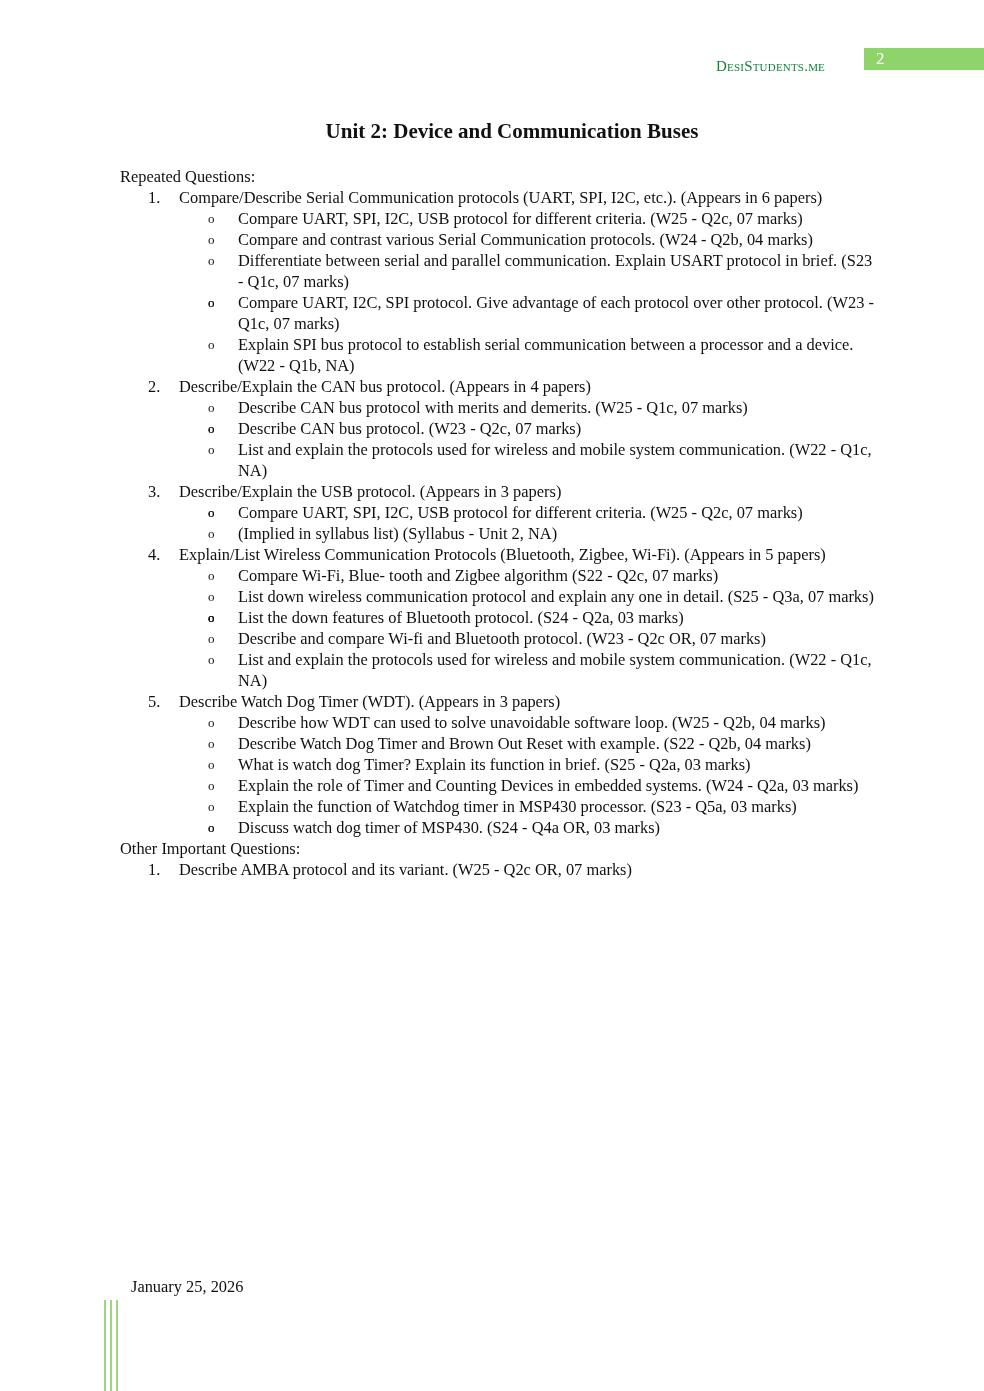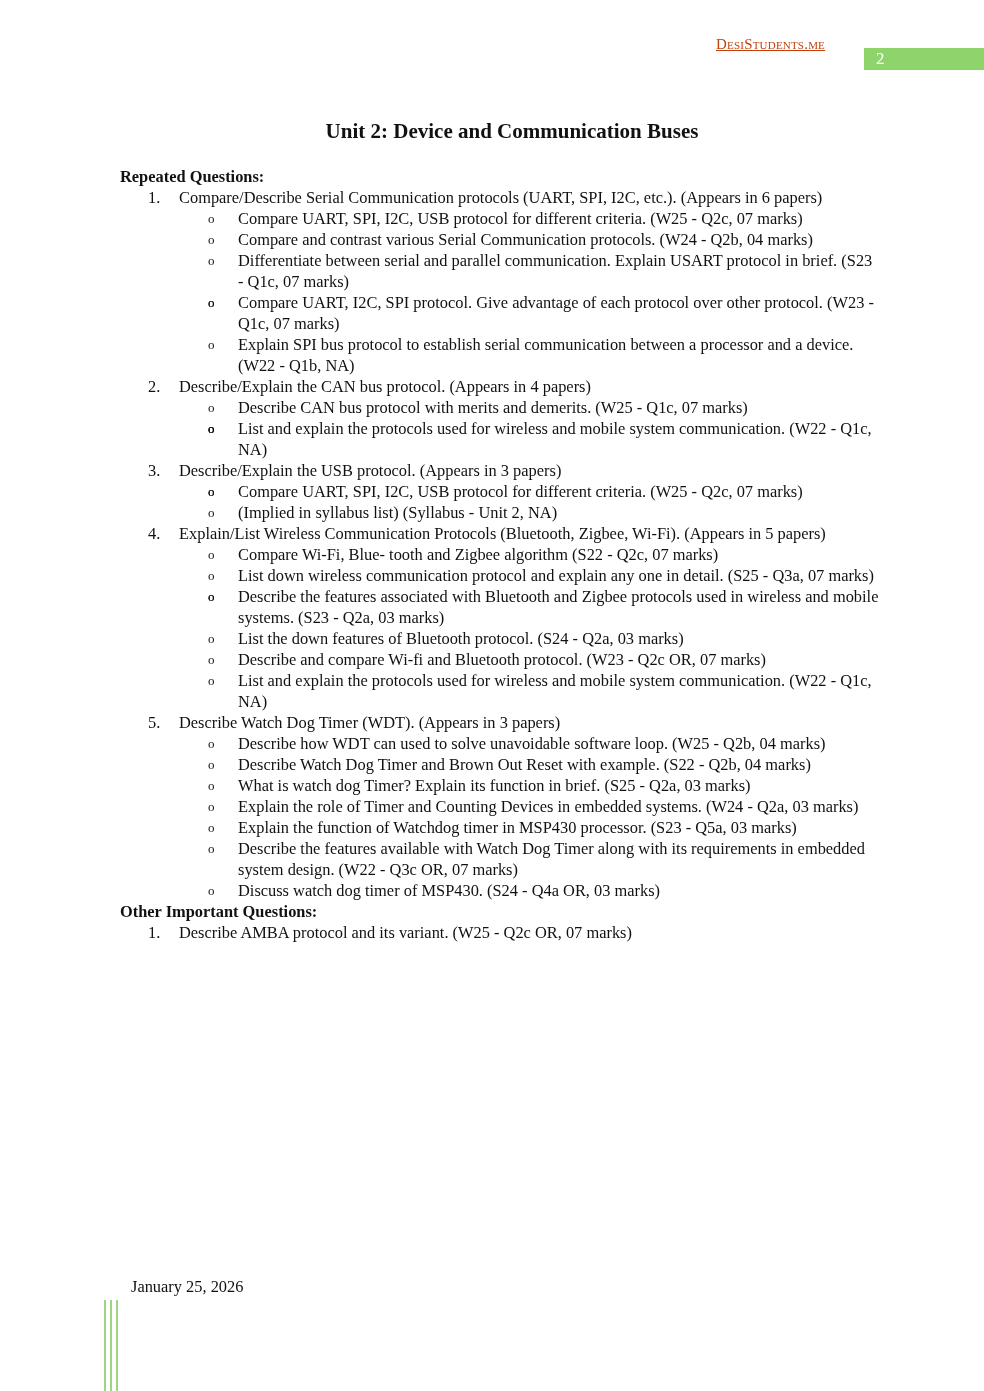--- a/index.html
+++ b/index.html
@@ -1,25 +1,25 @@
 <!DOCTYPE html>
 <html><head>
 <meta charset="utf-8">
 <style>
   html, body { margin: 0; padding: 0; background: #ffffff; }
   body { width: 984px; height: 1391px; position: relative; overflow: hidden;
          font-family: "Liberation Serif", "DejaVu Serif", serif; color: #111; }
-  .header-site { position: absolute; top: 36px; left: 716px; font-size: 15px; color: #c2410c;
-                 letter-spacing: 0.2px; font-variant: small-caps; text-decoration: underline; }
+  .header-site { position: absolute; top: 58px; left: 716px; font-size: 15px; color: #15803d;
+                 letter-spacing: 0.2px; font-variant: small-caps; }
   .page-box { position: absolute; top: 48px; left: 864px; width: 120px; height: 22px;
               background: #8fd36b; color: #fff; font-size: 17px; line-height: 22px; padding-left: 12px; box-sizing: border-box; }
   .title { position: absolute; top: 119px; left: 0; width: 984px; text-align: center;
            font-size: 21px; font-weight: bold; margin-left: 20px; }
   .content { position: absolute; top: 166px; left: 120px; width: 760px; font-size: 16.4px; line-height: 21px; }
-  .section-head { font-weight: bold; }
+  .section-head { font-weight: normal; }
   .q { position: relative; padding-left: 59px; }
   .q .num { position: absolute; left: 28px; top: 0; }
   .sub { position: relative; padding-left: 118px; }
   .sub .bullet { position: absolute; left: 88px; top: 0; font-size: 13px; }
   .footer-bars { position: absolute; left: 104px; top: 1300px; height: 91px; width: 14px; }
   .footer-bars span { position: absolute; top: 0; width: 2px; height: 91px; background: #9ed482; }
   .footer-date { position: absolute; top: 1277px; left: 131px; font-size: 16.4px; }
 </style>
 </head>
 <body>
@@ -35,41 +35,41 @@
       <div class="q"><span class="num">1.</span><span>Compare/Describe Serial Communication protocols (UART, SPI, I2C, etc.). (Appears in 6 papers)</span></div>
       <div class="sub"><span class="bullet">o</span><span>Compare UART, SPI, I2C, USB protocol for different criteria. (W25 - Q2c, 07 marks)</span></div>
       <div class="sub"><span class="bullet">o</span><span>Compare and contrast various Serial Communication protocols. (W24 - Q2b, 04 marks)</span></div>
       <div class="sub"><span class="bullet">o</span><span>Differentiate between serial and parallel communication. Explain USART protocol in brief. (S23 - Q1c, 07 marks)</span></div>
       <div class="sub"><span class="bullet">o</span></div>
       <div class="sub"><span class="bullet">o</span><span>Compare UART, I2C, SPI protocol. Give advantage of each protocol over other protocol. (W23 - Q1c, 07 marks)</span></div>
       <div class="sub"><span class="bullet">o</span><span>Explain SPI bus protocol to establish serial communication between a processor and a device. (W22 - Q1b, NA)</span></div>
       <div class="q"><span class="num">2.</span><span>Describe/Explain the CAN bus protocol. (Appears in 4 papers)</span></div>
       <div class="sub"><span class="bullet">o</span><span>Describe CAN bus protocol with merits and demerits. (W25 - Q1c, 07 marks)</span></div>
       <div class="sub"><span class="bullet">o</span></div>
-      <div class="sub"><span class="bullet">o</span></div>
+      <div class="sub"><span class="bullet">o</span><span>Describe CAN bus protocol. (W23 - Q2c, 07 marks)</span></div>
       <div class="sub"><span class="bullet">o</span><span>List and explain the protocols used for wireless and mobile system communication. (W22 - Q1c, NA)</span></div>
       <div class="q"><span class="num">3.</span><span>Describe/Explain the USB protocol. (Appears in 3 papers)</span></div>
       <div class="sub"><span class="bullet">o</span></div>
       <div class="sub"><span class="bullet">o</span><span>Compare UART, SPI, I2C, USB protocol for different criteria. (W25 - Q2c, 07 marks)</span></div>
       <div class="sub"><span class="bullet">o</span><span>(Implied in syllabus list) (Syllabus - Unit 2, NA)</span></div>
       <div class="q"><span class="num">4.</span><span>Explain/List Wireless Communication Protocols (Bluetooth, Zigbee, Wi-Fi). (Appears in 5 papers)</span></div>
       <div class="sub"><span class="bullet">o</span><span>Compare Wi-Fi, Blue- tooth and Zigbee algorithm (S22 - Q2c, 07 marks)</span></div>
       <div class="sub"><span class="bullet">o</span><span>List down wireless communication protocol and explain any one in detail. (S25 - Q3a, 07 marks)</span></div>
       <div class="sub"><span class="bullet">o</span></div>
-      <div class="sub"><span class="bullet">o</span><span>Describe the features associated with Bluetooth and Zigbee protocols used in wireless and mobile systems. (S23 - Q2a, 03 marks)</span></div>
+      <div class="sub"><span class="bullet">o</span></div>
       <div class="sub"><span class="bullet">o</span><span>List the down features of Bluetooth protocol. (S24 - Q2a, 03 marks)</span></div>
       <div class="sub"><span class="bullet">o</span><span>Describe and compare Wi-fi and Bluetooth protocol. (W23 - Q2c OR, 07 marks)</span></div>
       <div class="sub"><span class="bullet">o</span><span>List and explain the protocols used for wireless and mobile system communication. (W22 - Q1c, NA)</span></div>
       <div class="q"><span class="num">5.</span><span>Describe Watch Dog Timer (WDT). (Appears in 3 papers)</span></div>
       <div class="sub"><span class="bullet">o</span><span>Describe how WDT can used to solve unavoidable software loop. (W25 - Q2b, 04 marks)</span></div>
       <div class="sub"><span class="bullet">o</span><span>Describe Watch Dog Timer and Brown Out Reset with example. (S22 - Q2b, 04 marks)</span></div>
       <div class="sub"><span class="bullet">o</span><span>What is watch dog Timer? Explain its function in brief. (S25 - Q2a, 03 marks)</span></div>
       <div class="sub"><span class="bullet">o</span><span>Explain the role of Timer and Counting Devices in embedded systems. (W24 - Q2a, 03 marks)</span></div>
       <div class="sub"><span class="bullet">o</span><span>Explain the function of Watchdog timer in MSP430 processor. (S23 - Q5a, 03 marks)</span></div>
-      <div class="sub"><span class="bullet">o</span><span>Describe the features available with Watch Dog Timer along with its requirements in embedded system design. (W22 - Q3c OR, 07 marks)</span></div>
+      <div class="sub"><span class="bullet">o</span></div>
       <div class="sub"><span class="bullet">o</span><span>Discuss watch dog timer of MSP430. (S24 - Q4a OR, 03 marks)</span></div>
     </div>
   <div class="section-head">Other Important Questions:</div>
   <div id="other-list">
       <div class="q"><span class="num">1.</span><span>Describe AMBA protocol and its variant. (W25 - Q2c OR, 07 marks)</span></div>
     </div>
 </div>
 
 <div class="footer-bars">
   <span style="left:0"></span>

